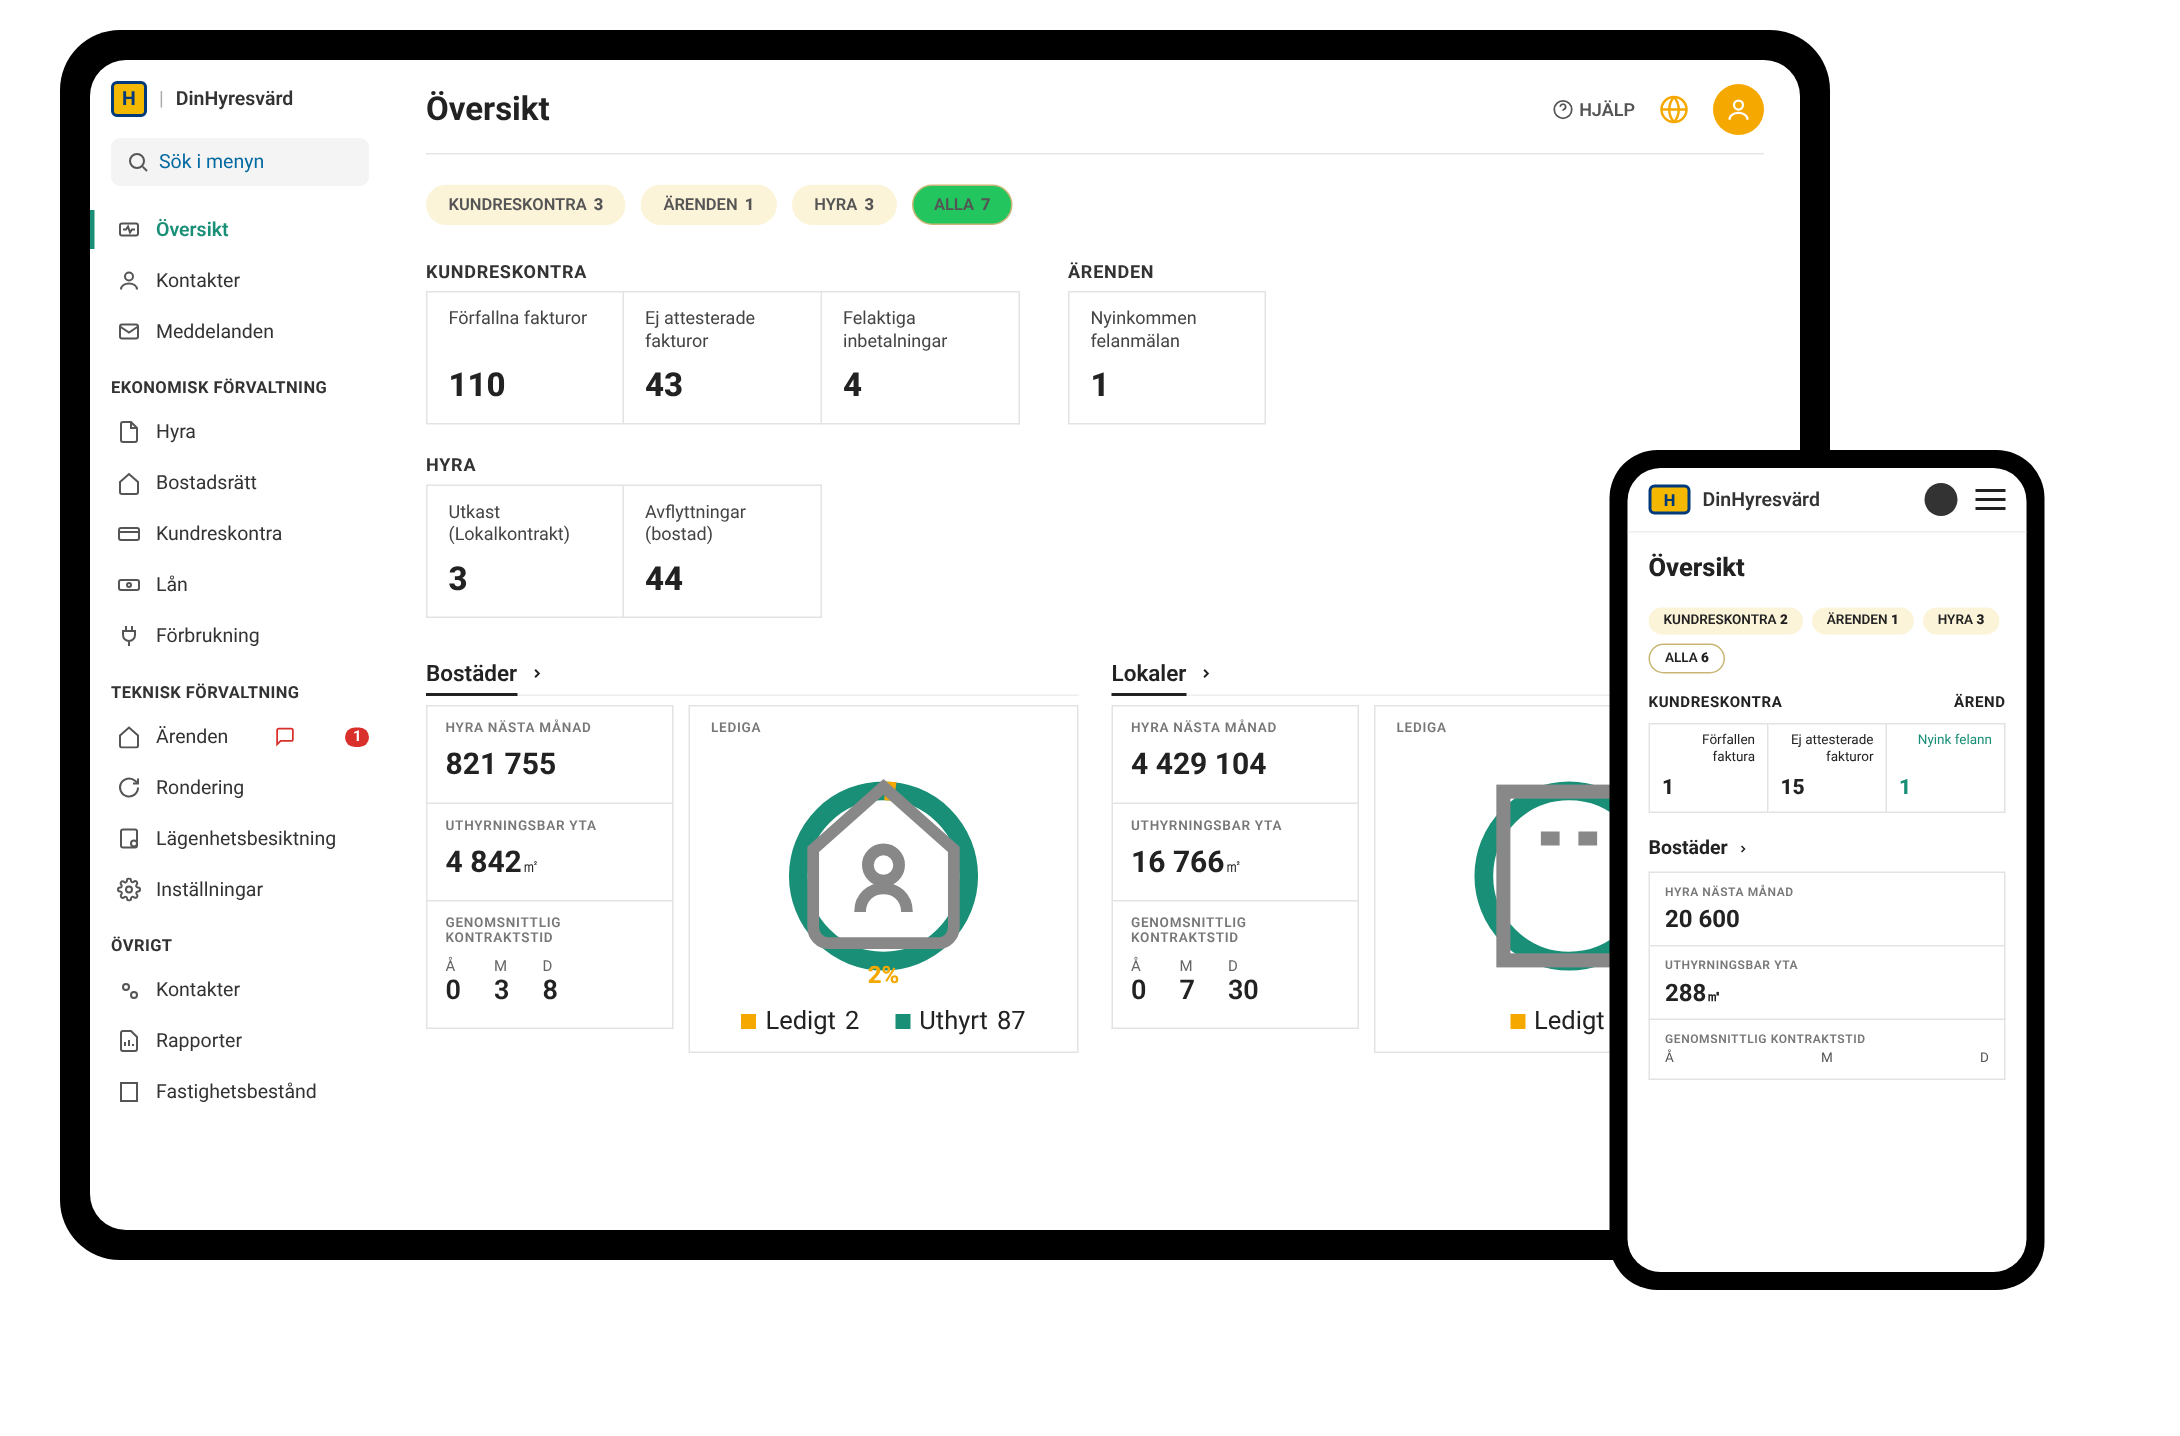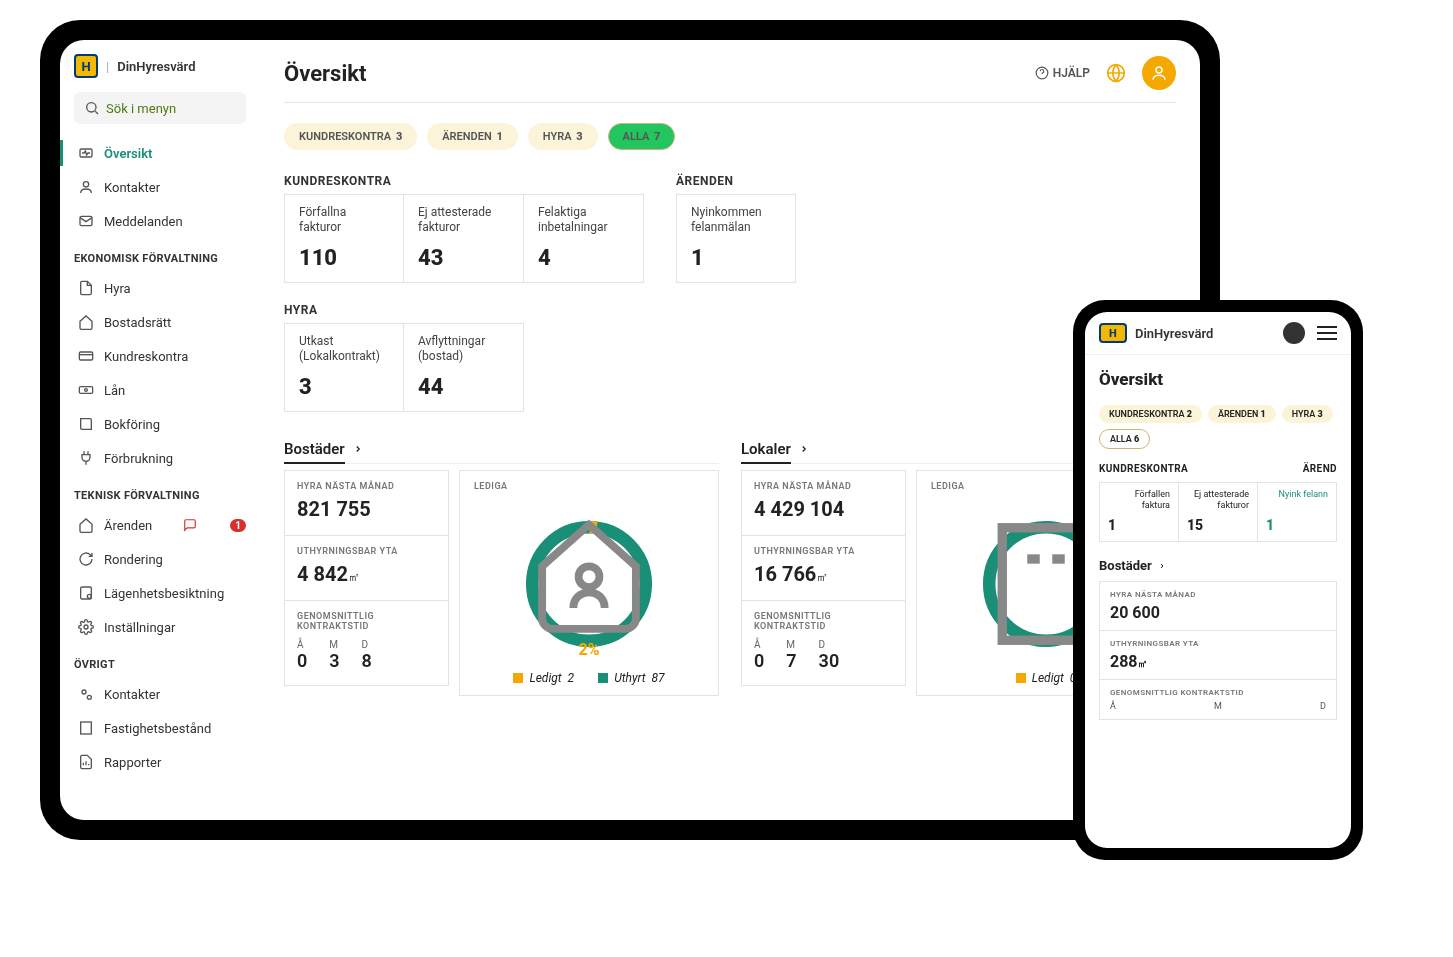--- a/index.html
+++ b/index.html
@@ -14,21 +14,21 @@
 .phone-frame { position: absolute; right: 90px; top: 300px; width: 290px; height: 560px; background: #000; border-radius: 32px; padding: 12px; }
 .phone-screen { width: 100%; height: 100%; background: #fff; border-radius: 22px; overflow: hidden; display: flex; flex-direction: column; }
 
 
 .t-body { display: flex; flex: 1; overflow: hidden; }
 .sidebar { width: 200px; border-right: none; padding: 14px 0 0 0; overflow-y: auto; font-size: 13px; }
 .brand { display: flex; align-items: center; gap: 8px; padding: 0 14px 14px 14px; }
 .logo { width: 24px; height: 24px; background: #f5b800; border-radius: 4px; position: relative; display: flex; align-items: center; justify-content: center; font-weight: 700; color: #003a7a; font-size: 13px; border: 2px solid #003a7a; }
 .brand-sep { color: #aaa; }
 .brand-name { font-weight: 600; color: #333; }
-.search-box { margin: 0 14px 12px 14px; display: flex; align-items: center; gap: 6px; background: #f4f4f4; border-radius: 6px; padding: 8px 10px; color: #4d7c0f; font-size: 13px; }
+.search-box { margin: 0 14px 12px 14px; display: flex; align-items: center; gap: 6px; background: #f4f4f4; border-radius: 6px; padding: 8px 10px; color: #0369a1; font-size: 13px; }
 .nav-section-title { padding: 14px 14px 6px 14px; font-size: 11px; font-weight: 700; color: #333; letter-spacing: 0.3px; }
 .nav-item { display: flex; align-items: center; gap: 10px; padding: 9px 14px 9px 18px; color: #333; cursor: pointer; position: relative; }
 .nav-item.active { color: #1a8f77; font-weight: 600; }
 .nav-item.active::before { content: ""; position: absolute; left: 0; top: 4px; bottom: 4px; width: 3px; background: #1a8f77; }
 .nav-item .badge { margin-left: auto; background: #d9302c; color: #fff; font-size: 10px; font-weight: 700; border-radius: 10px; padding: 1px 5px; }
 .nav-icon { width: 16px; height: 16px; flex-shrink: 0; color: #555; }
 
 .main { flex: 1; overflow: auto; padding: 16px 24px; }
 .main-header { display: flex; align-items: center; justify-content: space-between; border-bottom: 1px solid #e6e6e6; padding-bottom: 12px; }
 .page-title { font-size: 22px; font-weight: 700; }
@@ -39,21 +39,21 @@
 
 .chips { display: flex; gap: 10px; margin: 20px 0 24px 0; flex-wrap: wrap; }
 .chip { background: #fcf4d9; border-radius: 18px; padding: 6px 14px; font-size: 11px; font-weight: 600; color: #555; border: 1px solid transparent; cursor: pointer; }
 .chip.outline { background: #22c55e; border: 1px solid #c9b676; }
 .chip b { font-weight: 800; margin-left: 2px; }
 
 .section-row { display: flex; gap: 32px; margin-bottom: 20px; }
 .section-block { }
 .section-title { font-size: 12px; font-weight: 700; color: #333; letter-spacing: 0.5px; margin-bottom: 6px; }
 .cards-row { display: flex; }
-.stat-card { border: 1px solid #e3e3e3; padding: 10px 14px 12px 14px; min-height: 82px; width: 120px; display: flex; flex-direction: column; justify-content: space-between; }
+.stat-card { border: 1px solid #e3e3e3; padding: 10px 14px 12px 14px; min-height: 82px; width: 132px; display: flex; flex-direction: column; justify-content: space-between; }
 .stat-card + .stat-card { border-left: none; }
 .stat-card .label { font-size: 12px; color: #444; line-height: 1.25; }
 .stat-card .value { font-size: 22px; font-weight: 800; margin-top: 10px; }
 
 .panels-row { display: flex; gap: 22px; margin-top: 28px; }
 .panel { flex: 1; }
 .panel-title { font-size: 15px; font-weight: 600; display: flex; align-items: center; gap: 8px; margin-bottom: 6px; border-bottom: 1px solid #eee; padding-bottom: 6px; }
 .panel-title .underline { display: inline-block; border-bottom: 2px solid #222; padding-bottom: 4px; margin-bottom: -7px; }
 .panel-grid { display: flex; gap: 10px; }
 .panel-left { display: flex; flex-direction: column; width: 165px; }
@@ -66,21 +66,21 @@
 .amd-col { text-align: left; }
 .amd-col .h { font-size: 10px; color: #666; }
 .amd-col .v { font-size: 18px; font-weight: 600; }
 
 .panel-right { flex: 1; border: 1px solid #e3e3e3; padding: 10px 14px; }
 .donut-wrap { display: flex; flex-direction: column; align-items: center; }
 .donut { position: relative; width: 150px; height: 150px; margin: 18px 0 12px 0; }
 .donut svg { width: 100%; height: 100%; }
 .donut-center { position: absolute; inset: 0; display: flex; flex-direction: column; align-items: center; justify-content: center; gap: 6px; }
 .donut-center .pct { font-size: 16px; font-weight: 800; color: #f5a900; }
-.legend { display: flex; gap: 24px; font-size: 12px; font-style: italic; }
+.legend { display: flex; gap: 24px; font-size: 17px; }
 .leg-item { display: flex; align-items: center; gap: 6px; }
 .leg-sw { width: 10px; height: 10px; }
 
 
 .p-header { display: flex; align-items: center; justify-content: space-between; padding: 10px 14px; border-bottom: 1px solid #eee; }
 .p-brand { display: flex; align-items: center; gap: 8px; font-size: 13px; font-weight: 600; color: #333; }
 .p-logo { width: 28px; height: 20px; background: #f5b800; border: 2px solid #003a7a; border-radius: 4px; display: flex; align-items: center; justify-content: center; font-weight: 800; color: #003a7a; font-size: 11px; }
 .p-right { display: flex; align-items: center; gap: 12px; }
 .p-avatar { width: 22px; height: 22px; background: #333; border-radius: 50%; }
 .hamburger { width: 20px; height: 14px; display: flex; flex-direction: column; justify-content: space-between; }
@@ -175,26 +175,20 @@
   </div>
   <div class="nav-item">
     <svg class="nav-icon" viewBox="0 0 24 24" fill="none" stroke="currentColor" stroke-width="2">
                 <rect x="2" y="7" width="20" height="10" rx="2"></rect>
                 <circle cx="12" cy="12" r="2"></circle>
               </svg>
     <span>Lån</span>
   </div>
   <div class="nav-item">
     <svg class="nav-icon" viewBox="0 0 24 24" fill="none" stroke="currentColor" stroke-width="2">
-                <path d="M4 4h14a2 2 0 0 1 2 2v14H6a2 2 0 0 1-2-2z"></path>
-              </svg>
-    <span>Bokföring</span>
-  </div>
-  <div class="nav-item">
-    <svg class="nav-icon" viewBox="0 0 24 24" fill="none" stroke="currentColor" stroke-width="2">
                 <path d="M9 2v5M15 2v5M6 7h12v4a6 6 0 0 1-12 0zM12 17v5"></path>
               </svg>
     <span>Förbrukning</span>
   </div>
 
   <div class="nav-section-title">TEKNISK FÖRVALTNING</div>
   <div class="nav-item">
     <svg class="nav-icon" viewBox="0 0 24 24" fill="none" stroke="currentColor" stroke-width="2">
                 <path d="M3 11l9-8 9 8v10a2 2 0 0 1-2 2H5a2 2 0 0 1-2-2z"></path>
               </svg>
@@ -226,37 +220,37 @@
     <span>Inställningar</span>
   </div>
 
   <div class="nav-section-title">ÖVRIGT</div>
   <div class="nav-item">
     <svg class="nav-icon" viewBox="0 0 24 24" fill="none" stroke="currentColor" stroke-width="2">
                 <circle cx="9" cy="9" r="3"></circle>
                 <circle cx="17" cy="17" r="3"></circle>
               </svg>
     <span>Kontakter</span>
-  </div>
-  <div class="nav-item">
-    <svg class="nav-icon" viewBox="0 0 24 24" fill="none" stroke="currentColor" stroke-width="2">
-                <rect x="4" y="3" width="16" height="18"></rect>
-                <line x1="9" y1="8" x2="9" y2="8"></line>
-                <line x1="15" y1="8" x2="15" y2="8"></line>
-              </svg>
-    <span>Fastighetsbestånd</span>
   </div>
   <div class="nav-item">
     <svg class="nav-icon" viewBox="0 0 24 24" fill="none" stroke="currentColor" stroke-width="2">
                 <path d="M14 2H6a2 2 0 0 0-2 2v16a2 2 0 0 0 2 2h12a2 2 0 0 0 2-2V8z"></path>
                 <line x1="8" y1="13" x2="8" y2="17"></line>
                 <line x1="12" y1="11" x2="12" y2="17"></line>
                 <line x1="16" y1="15" x2="16" y2="17"></line>
               </svg>
     <span>Rapporter</span>
+  </div>
+  <div class="nav-item">
+    <svg class="nav-icon" viewBox="0 0 24 24" fill="none" stroke="currentColor" stroke-width="2">
+                <rect x="4" y="3" width="16" height="18"></rect>
+                <line x1="9" y1="8" x2="9" y2="8"></line>
+                <line x1="15" y1="8" x2="15" y2="8"></line>
+              </svg>
+    <span>Fastighetsbestånd</span>
   </div>
 </aside>
 
 <main class="main">
   <div class="main-header">
     <h1 class="page-title">Översikt</h1>
     <div class="header-right">
       <div class="help-link">
         <svg width="14" height="14" viewBox="0 0 24 24" fill="none" stroke="currentColor" stroke-width="2">
                     <circle cx="12" cy="12" r="10"></circle>

